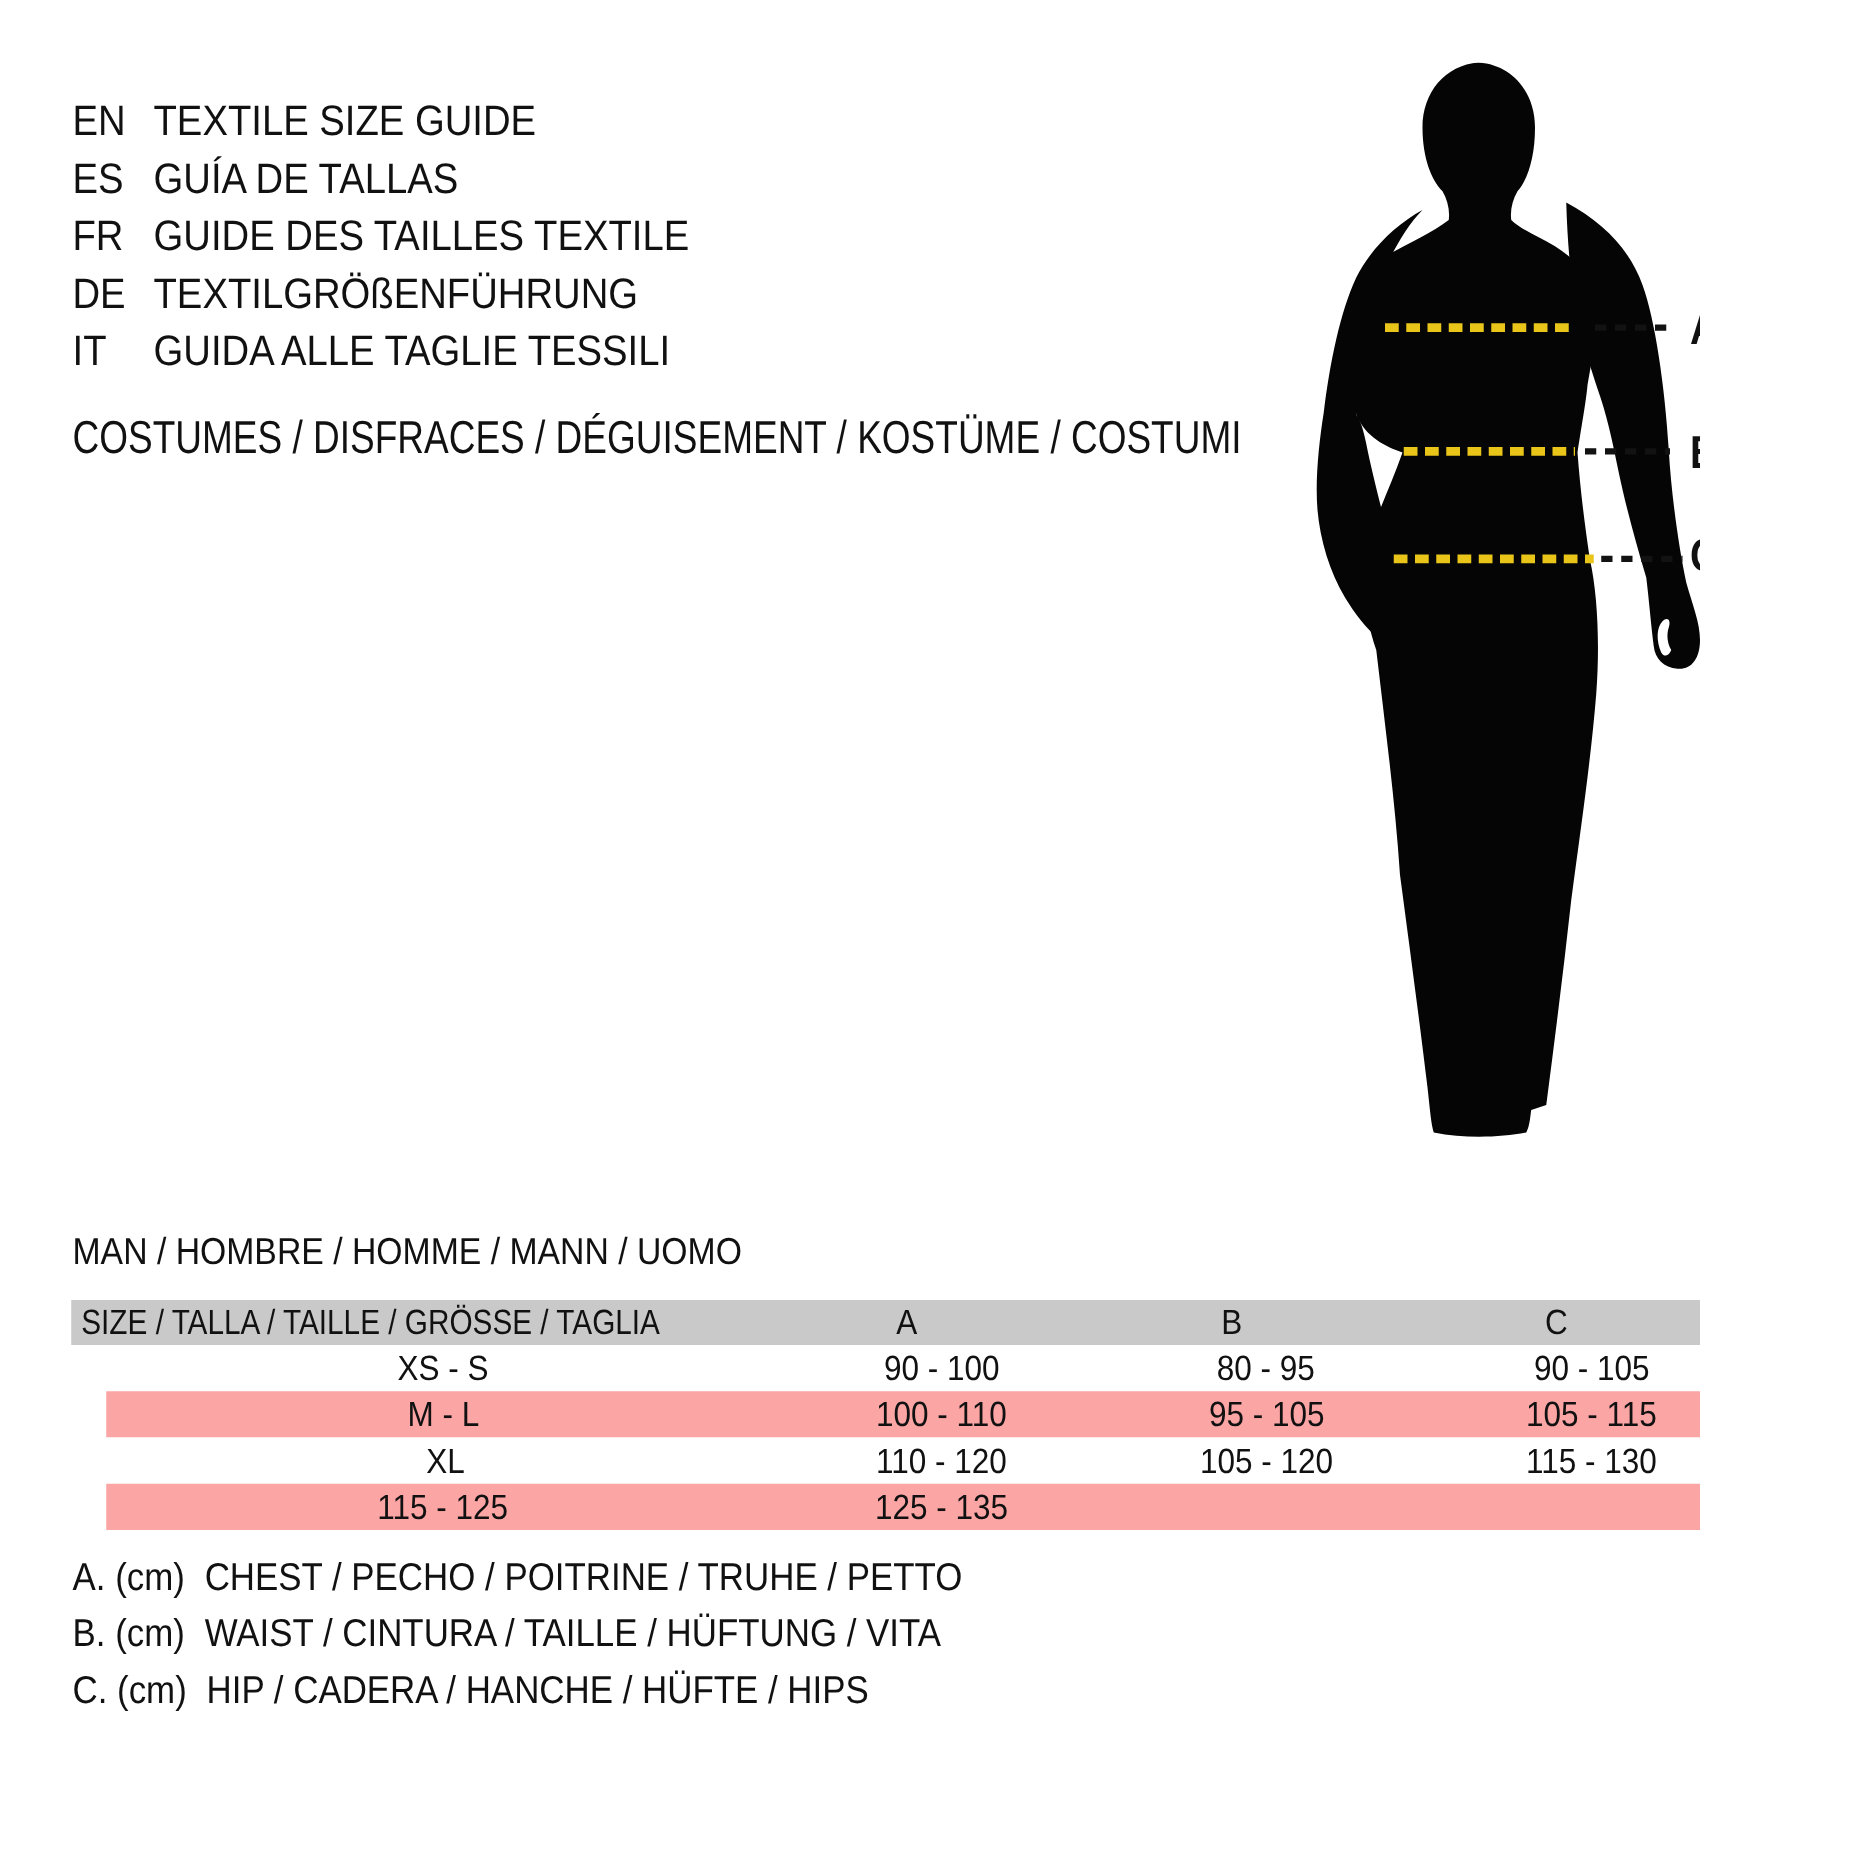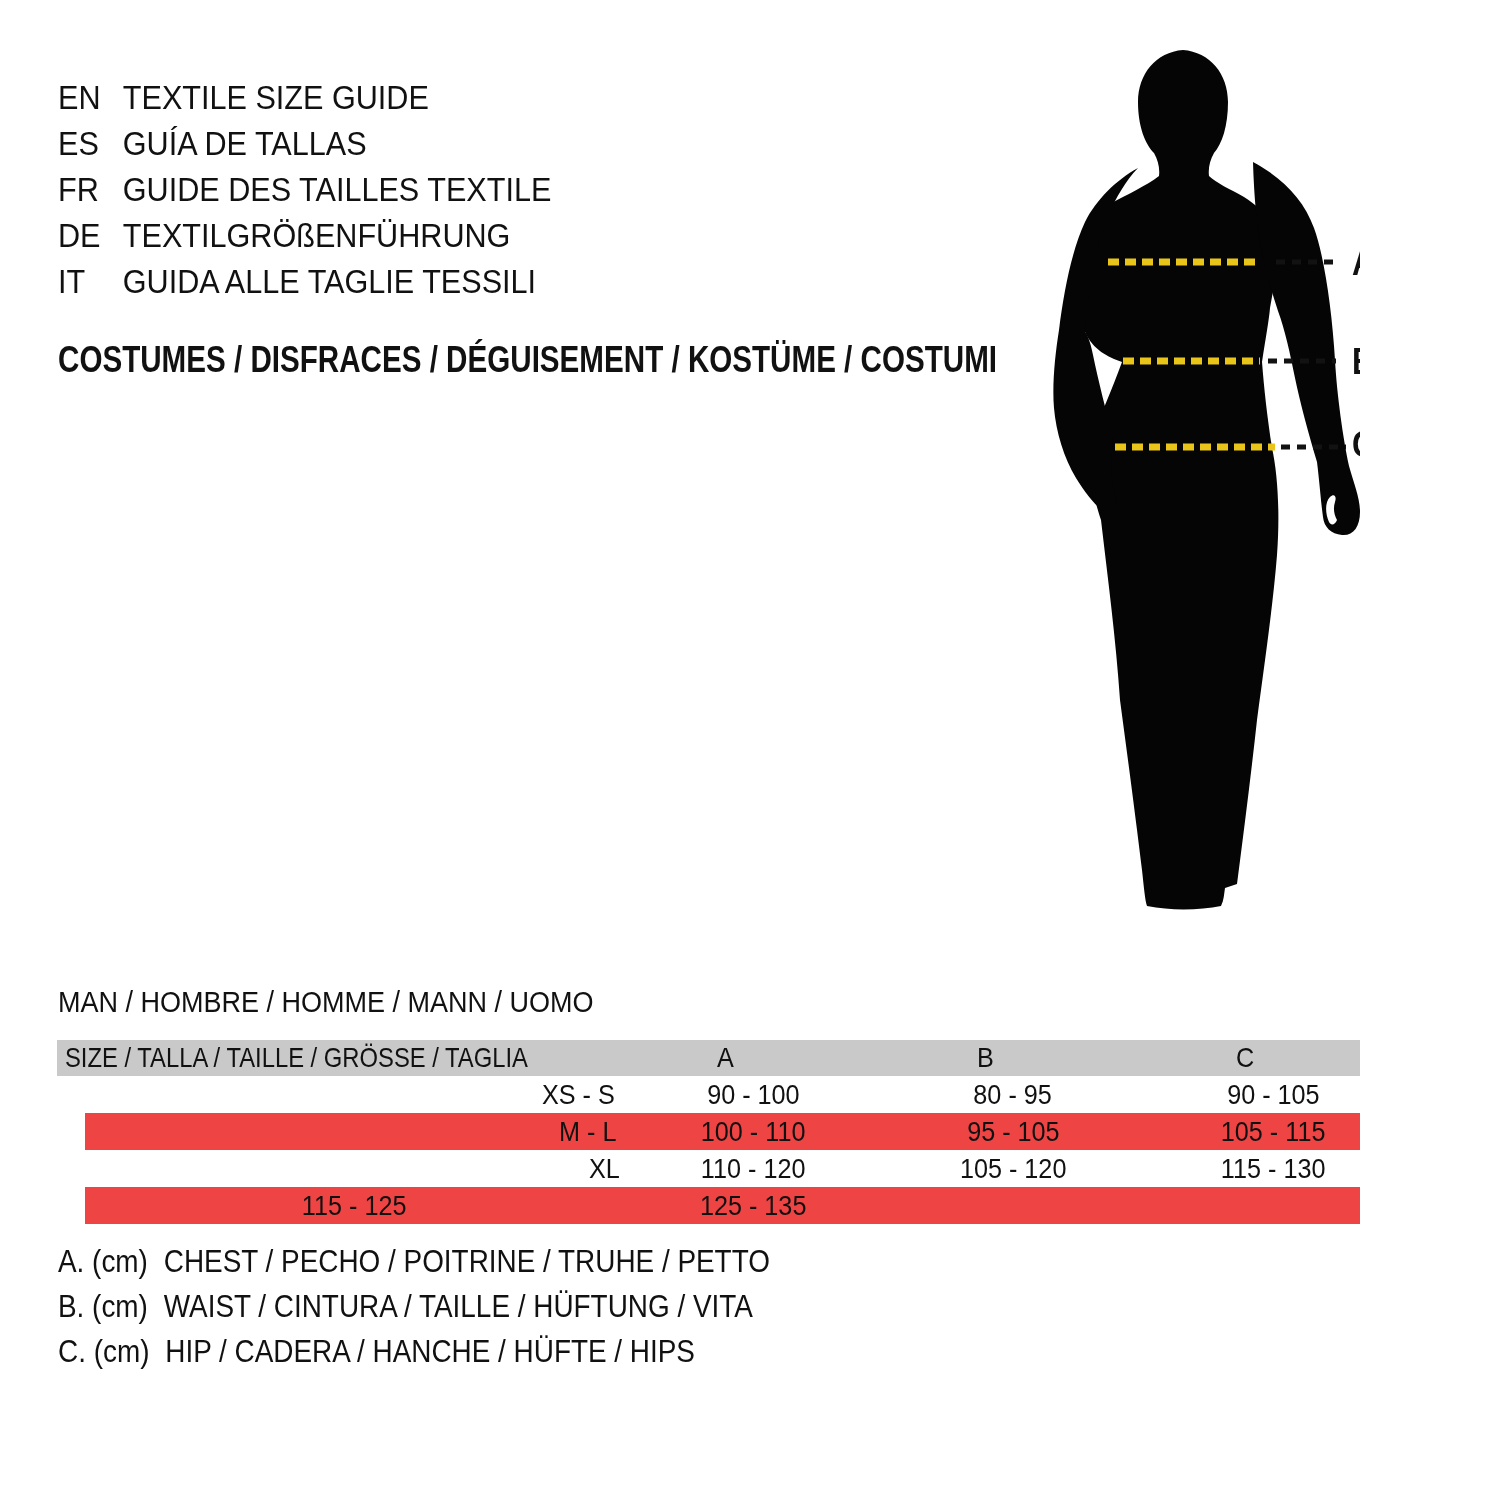--- a/index.html
+++ b/index.html
@@ -14,40 +14,40 @@
   .cndc { display:inline-block; transform:scaleX(.9);  transform-origin:50% 50%; white-space:nowrap; }
   .cnd85 { display:inline-block; transform:scaleX(.85); transform-origin:0 50%; white-space:nowrap; }
   .cnd80 { display:inline-block; transform:scaleX(.8);  transform-origin:0 50%; white-space:nowrap; }
 
   
   .lang-block { position:absolute; left:58px; top:74px; }
   .lang-row { display:flex; height:46px; line-height:46px; font-size:34px; }
   .lang-code { width:72px; flex:0 0 72px; }
 
   
-  .category-line { position:absolute; left:58px; top:341px; font-size:37px; font-weight:bold; line-height:37px; }
+  .category-line { position:absolute; left:58px; top:331px; font-size:37px; font-weight:normal; line-height:37px; }
 
   
   .figure-wrap { position:absolute; left:1038px; top:50px; width:330px; height:860px; }
   .figure-wrap svg { display:block; width:330px; height:860px; }
   .measure-label { position:absolute; left:1352px; width:60px; font-size:37px; font-weight:bold; line-height:37px; z-index:2; }
   .measure-label.a { top:244px; }
   .measure-label.b { top:343px; }
   .measure-label.c { top:426px; }
 
   
   .section-title { position:absolute; left:58px; top:986px; font-size:30px; line-height:32px; }
 
   
   .size-table { position:absolute; left:57px; top:1040px; width:1380px; font-size:28px; }
   .t-row { display:grid; grid-template-columns:538px 260px 260px 260px 62px; align-items:center; }
   .t-head { height:36px; line-height:36px; background:#c9c9c9; }
   .t-body-row { height:37px; line-height:37px; background:#ffffff;margin-left:28px; }
-  .t-body-row.alt { background:#ef4444; }
-  .c-size { text-align:right; padding-left:8px; }
+  .t-body-row.alt { background:#fca5a5; }
+  .c-size { text-align:center; padding-left:8px; }
   .c-val  { text-align:center; }
 
   
   .legend-block { position:absolute; left:58px; top:1244px; font-size:31px; }
   .legend-row { height:45px; line-height:36px; }
   .legend-prefix { margin-right:9px; }
 </style>
 </head>
 <body>
 

